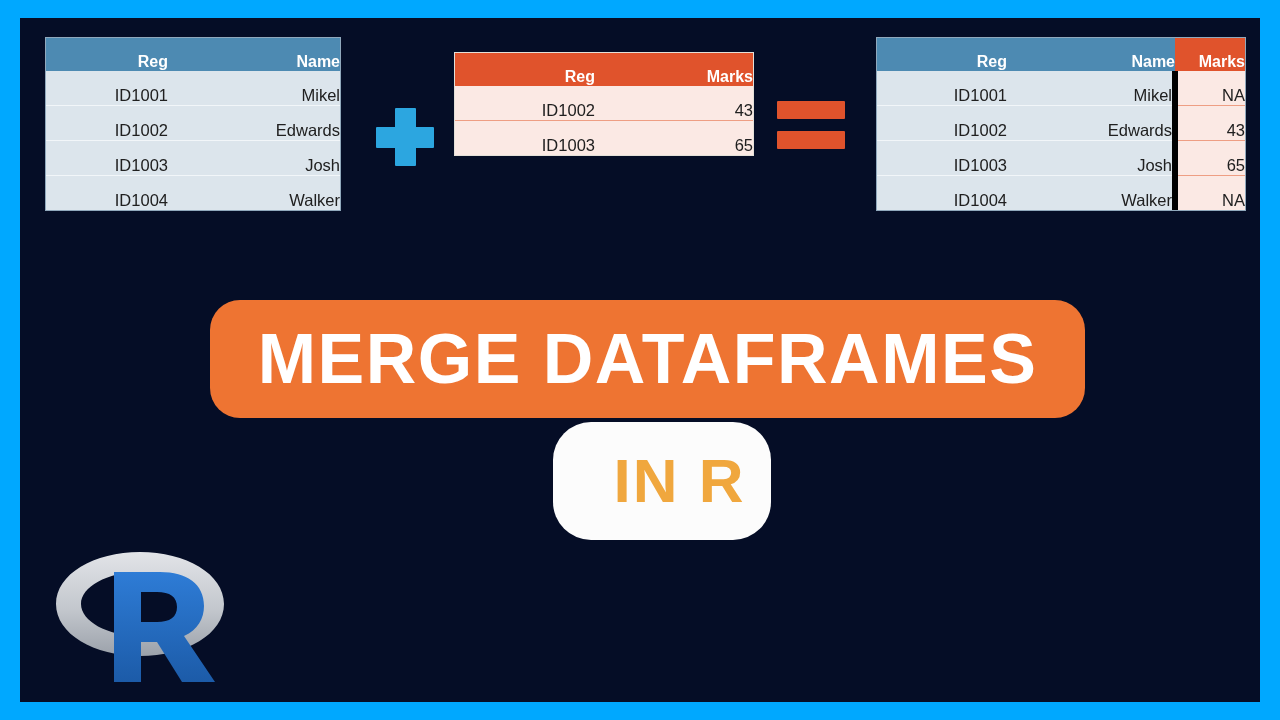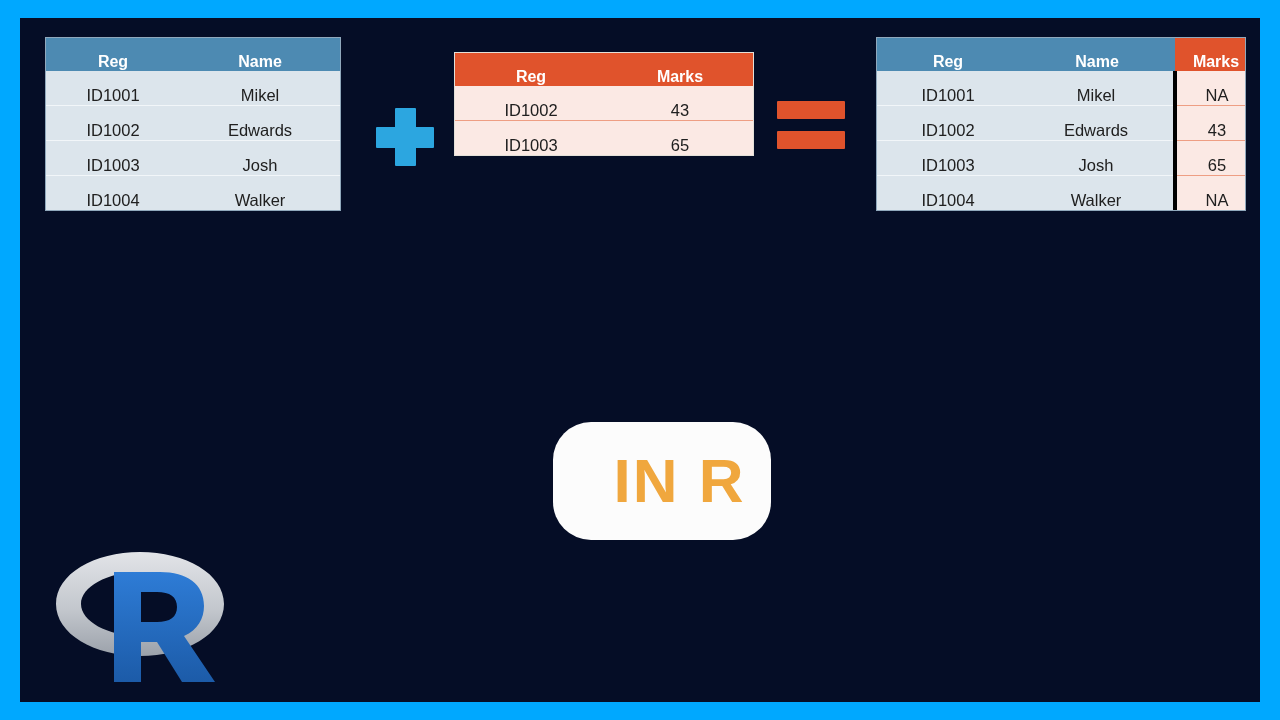--- a/index.html
+++ b/index.html
@@ -32,21 +32,21 @@
 
   
   .dtable {
     position: absolute;
     border-collapse: collapse;
     table-layout: fixed;
     font-family: "Liberation Sans", sans-serif;
   }
   .dtable td, .dtable th {
     padding: 15px 0 0 12px;
-    text-align: center;
+    text-align: right;
     vertical-align: middle;
     font-weight: normal;
     white-space: nowrap;
     overflow: hidden;
   }
   .dtable thead th {
     color: #FFFFFF;
     font-weight: bold;
     font-size: 16px;
     height: 32px;
@@ -70,21 +70,21 @@
   .skin-orange tbody tr + tr td { border-top: 1.5px solid #EE9E83; }
 
   
   .skin-merged { box-shadow: 0 0 0 1px #90A8BC; }
   .skin-merged thead th { background: #4D8AB2; }
   .skin-merged tbody tr { background: #DCE5EC; }
   .skin-merged tbody tr + tr td { border-top: 1.5px solid #F2F6F9; }
   .skin-merged thead th.mk { background: #E0532C; }
   .skin-merged tbody td.mk {
     background: #FBE9E4;
-    border-left: 4px solid #000000;
+    border-left: 6px solid #000000;
   }
   .skin-merged tbody tr + tr td.mk { border-top: 1.5px solid #EE9E83; }
 
   
   #table-names  { left: 26px;  top: 20px; width: 294px; }
   #table-marks  { left: 435px; top: 35px; width: 298px; }
   #table-merged { left: 857px; top: 20px; width: 368px; }
 
   
   #plus-operator {
@@ -262,20 +262,23 @@
           <td class="mk">65</td>
         </tr>
         <tr>
           <td>ID1004</td>
           <td>Walker</td>
           <td class="mk">NA</td>
         </tr>
       </tbody>
     </table>
 
+    <div id="title-banner">
+      <span id="title-text">MERGE DATAFRAMES</span>
+    </div>
 
     <div id="subtitle-pill">
       <span id="subtitle-text">IN R</span>
     </div>
 
     <div id="r-logo">
       <svg viewBox="0 0 200 150" width="200" height="150">
         <defs>
           <linearGradient id="ringGrad" x1="0" y1="0" x2="0" y2="1">
             <stop offset="0%" stop-color="#E2E4E8"></stop>

